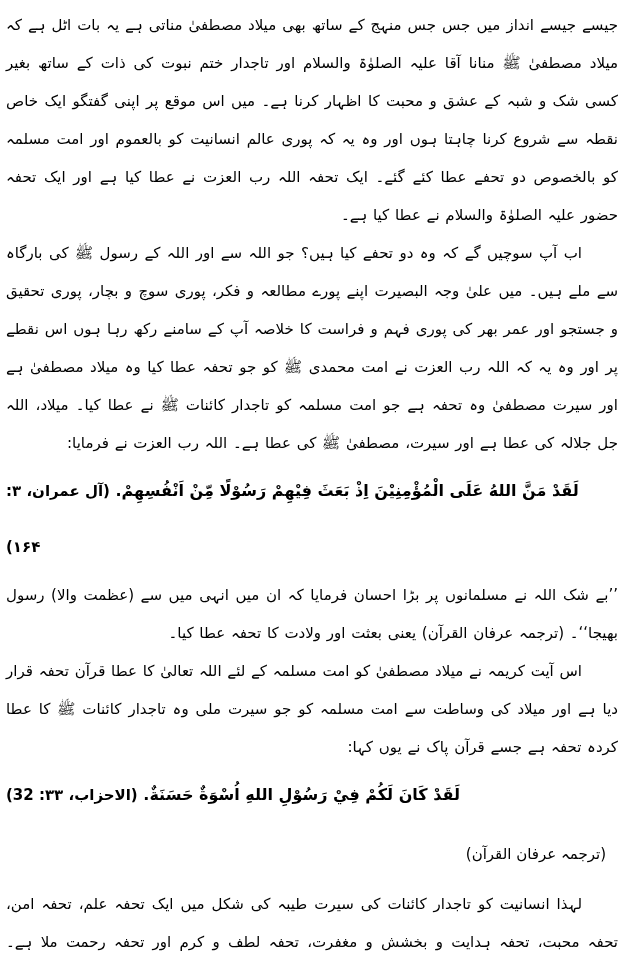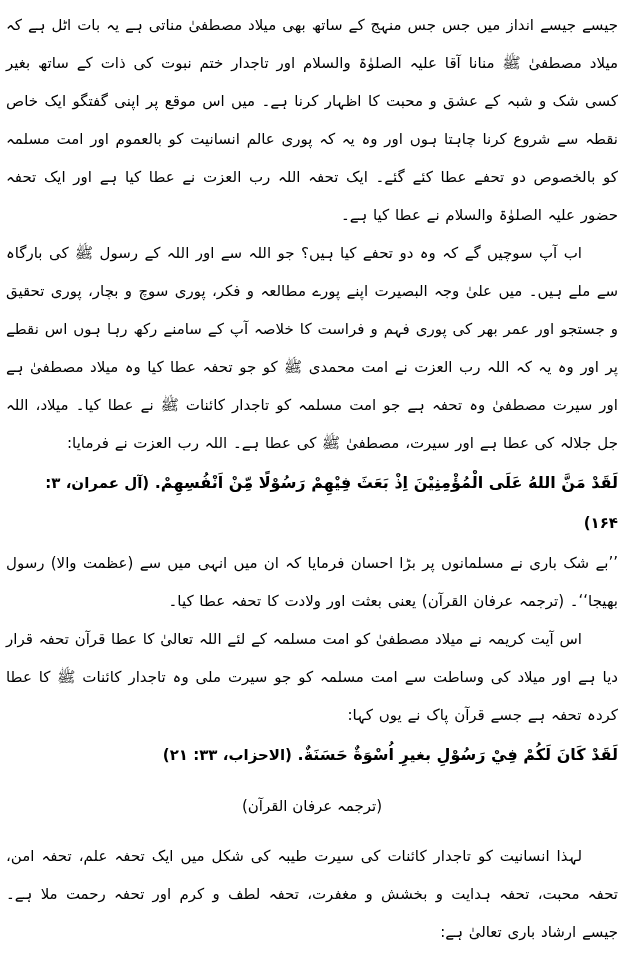--- a/index.html
+++ b/index.html
@@ -20,52 +20,52 @@
   }
   .para-indent{
     text-align:justify;
     font-size:15px;
     line-height:38px;
     margin:0;
     text-indent:36px;
     word-spacing:1px;
   }
   .verse{
-    text-align:right;
+    text-align:left;
     font-weight:bold;
     font-size:16px;
-    line-height:40px;
+    line-height:56px;
     margin:1px 0;
   }
   .verse .ref{
     font-weight:bold;
     font-size:15px;
   }
   .attribution{
-    text-align:center;
+    text-align:right;
     font-size:15px;
     line-height:38px;
     margin:12px;
   }
 </style>
 </head>
 <body>
 
 <div class="page">
 
   <p class="para">جیسے جیسے انداز میں جس جس منہج کے ساتھ بھی میلاد مصطفیٰ مناتی ہے یہ بات اٹل ہے کہ میلاد مصطفیٰ ﷺ منانا آقا علیہ الصلوٰۃ والسلام اور تاجدار ختم نبوت کی ذات کے ساتھ بغیر کسی شک و شبہ کے عشق و محبت کا اظہار کرنا ہے۔ میں اس موقع پر اپنی گفتگو ایک خاص نقطہ سے شروع کرنا چاہتا ہوں اور وہ یہ کہ پوری عالم انسانیت کو بالعموم اور امت مسلمہ کو بالخصوص دو تحفے عطا کئے گئے۔ ایک تحفہ اللہ رب العزت نے عطا کیا ہے اور ایک تحفہ حضور علیہ الصلوٰۃ والسلام نے عطا کیا ہے۔</p>
 
   <p class="para-indent">اب آپ سوچیں گے کہ وہ دو تحفے کیا ہیں؟ جو اللہ سے اور اللہ کے رسول ﷺ کی بارگاہ سے ملے ہیں۔ میں علیٰ وجہ البصیرت اپنے پورے مطالعہ و فکر، پوری سوچ و بچار، پوری تحقیق و جستجو اور عمر بھر کی پوری فہم و فراست کا خلاصہ آپ کے سامنے رکھ رہا ہوں اس نقطے پر اور وہ یہ کہ اللہ رب العزت نے امت محمدی ﷺ کو جو تحفہ عطا کیا وہ میلاد مصطفیٰ ہے اور سیرت مصطفیٰ وہ تحفہ ہے جو امت مسلمہ کو تاجدار کائنات ﷺ نے عطا کیا۔ میلاد، اللہ جل جلالہ کی عطا ہے اور سیرت، مصطفیٰ ﷺ کی عطا ہے۔ اللہ رب العزت نے فرمایا:</p>
 
   <p class="verse"><span>لَقَدْ مَنَّ اللهُ عَلَی الْمُؤْمِنِيْنَ اِذْ بَعَثَ فِيْهِمْ رَسُوْلًا مِّنْ اَنْفُسِهِمْ.</span> <span class="ref">(آل عمران، ۳: ۱۶۴)</span></p>
 
-  <p class="para">’’بے شک باری نے مسلمانوں پر بڑا احسان فرمایا کہ ان میں انہی میں سے (عظمت والا) رسول بھیجا‘‘۔ (ترجمہ عرفان القرآن) یعنی بعثت اور ولادت کا تحفہ عطا کیا۔</p>
+  <p class="para">’’بے شک اللہ نے مسلمانوں پر بڑا احسان فرمایا کہ ان میں انہی میں سے (عظمت والا) رسول بھیجا‘‘۔ (ترجمہ عرفان القرآن) یعنی بعثت اور ولادت کا تحفہ عطا کیا۔</p>
 
   <p class="para-indent">اس آیت کریمہ نے میلاد مصطفیٰ کو امت مسلمہ کے لئے اللہ تعالیٰ کا عطا قرآن تحفہ قرار دیا ہے اور میلاد کی وساطت سے امت مسلمہ کو جو سیرت ملی وہ تاجدار کائنات ﷺ کا عطا کردہ تحفہ ہے جسے قرآن پاک نے یوں کہا:</p>
 
-  <p class="verse"><span>لَقَدْ كَانَ لَكُمْ فِيْ رَسُوْلِ بغیرِ اُسْوَةٌ حَسَنَةٌ.</span> <span class="ref">(الاحزاب، ۳۳: ۲۱)</span></p>
+  <p class="verse"><span>لَقَدْ كَانَ لَكُمْ فِيْ رَسُوْلِ اللهِ اُسْوَةٌ حَسَنَةٌ.</span> <span class="ref">(الاحزاب، ۳۳: 32)</span></p>
 
 
   <p class="attribution">(ترجمہ عرفان القرآن)</p>
 
   <p class="para-indent">لہذا انسانیت کو تاجدار کائنات کی سیرت طیبہ کی شکل میں ایک تحفہ علم، تحفہ امن، تحفہ محبت، تحفہ ہدایت و بخشش و مغفرت، تحفہ لطف و کرم اور تحفہ رحمت ملا ہے۔ جیسے ارشاد باری تعالیٰ ہے:</p>
 
 </div>
 
 </body></html>

